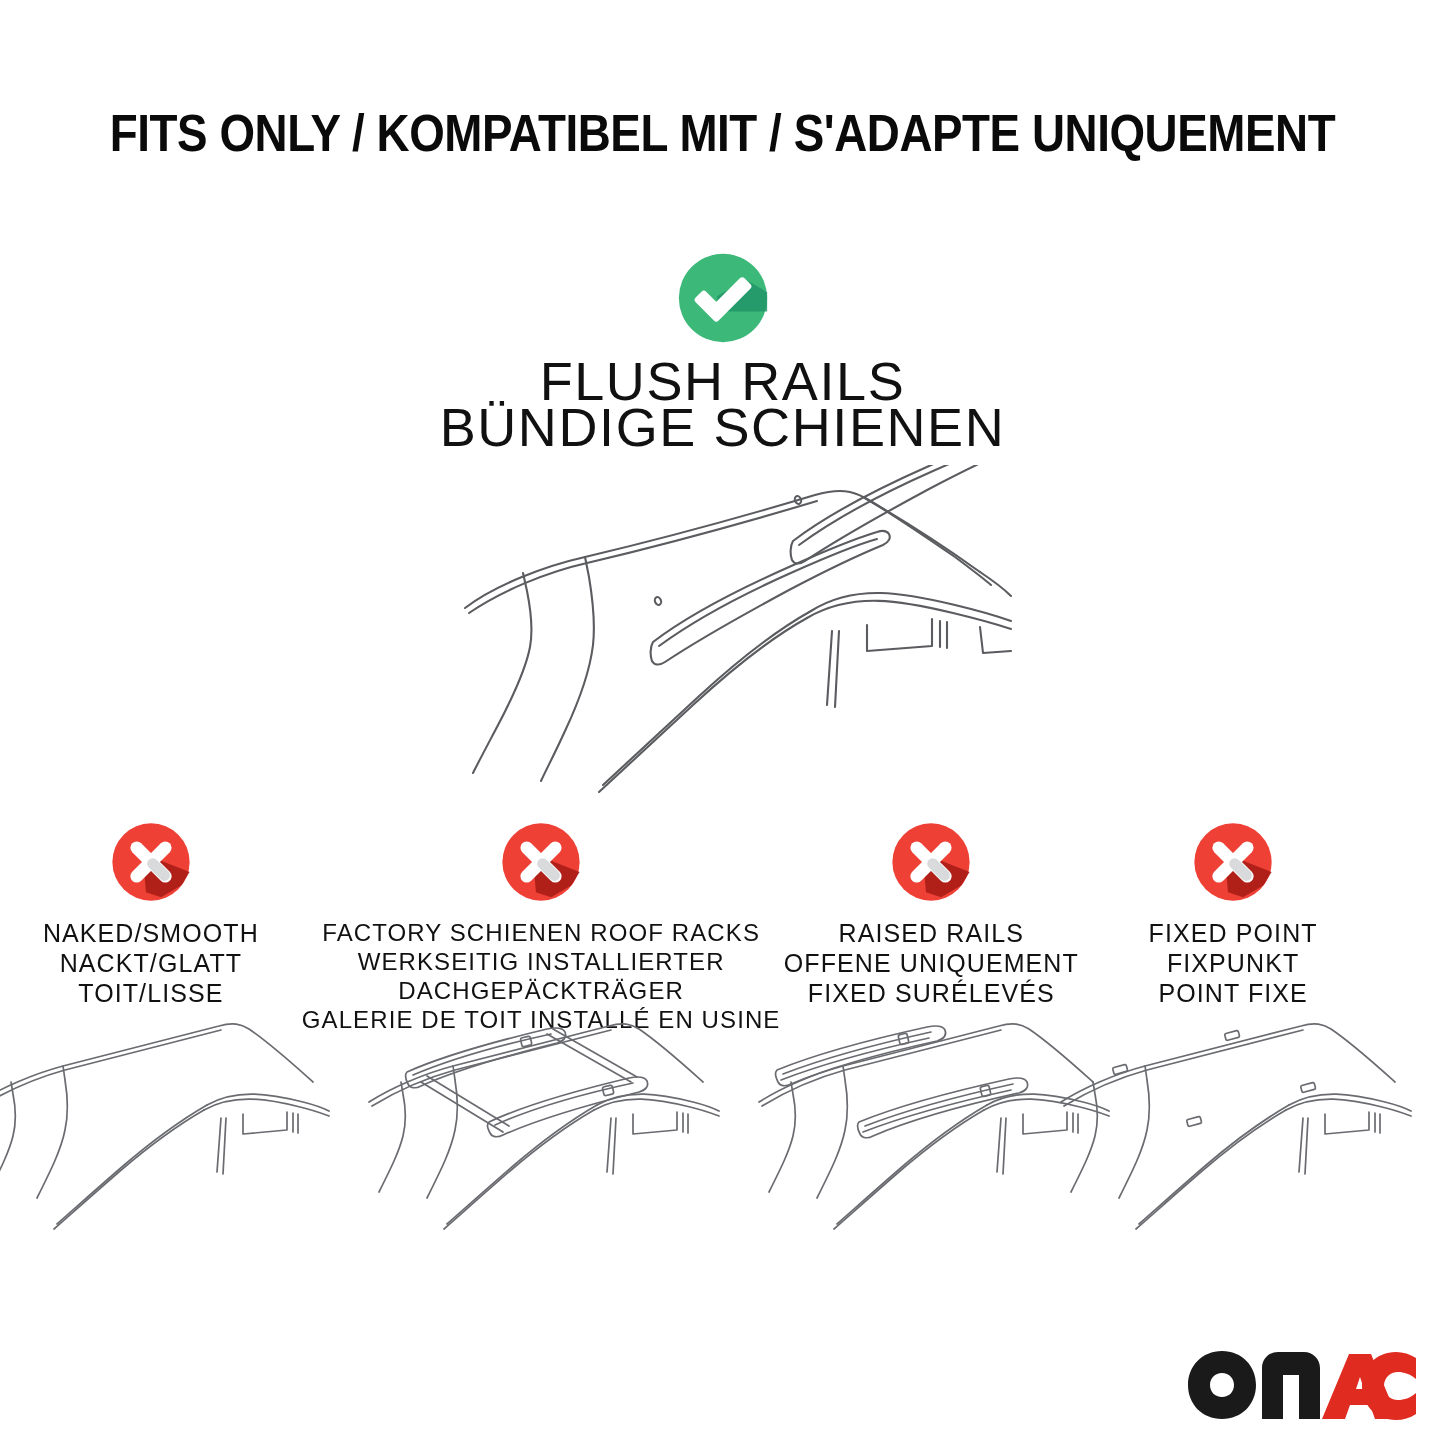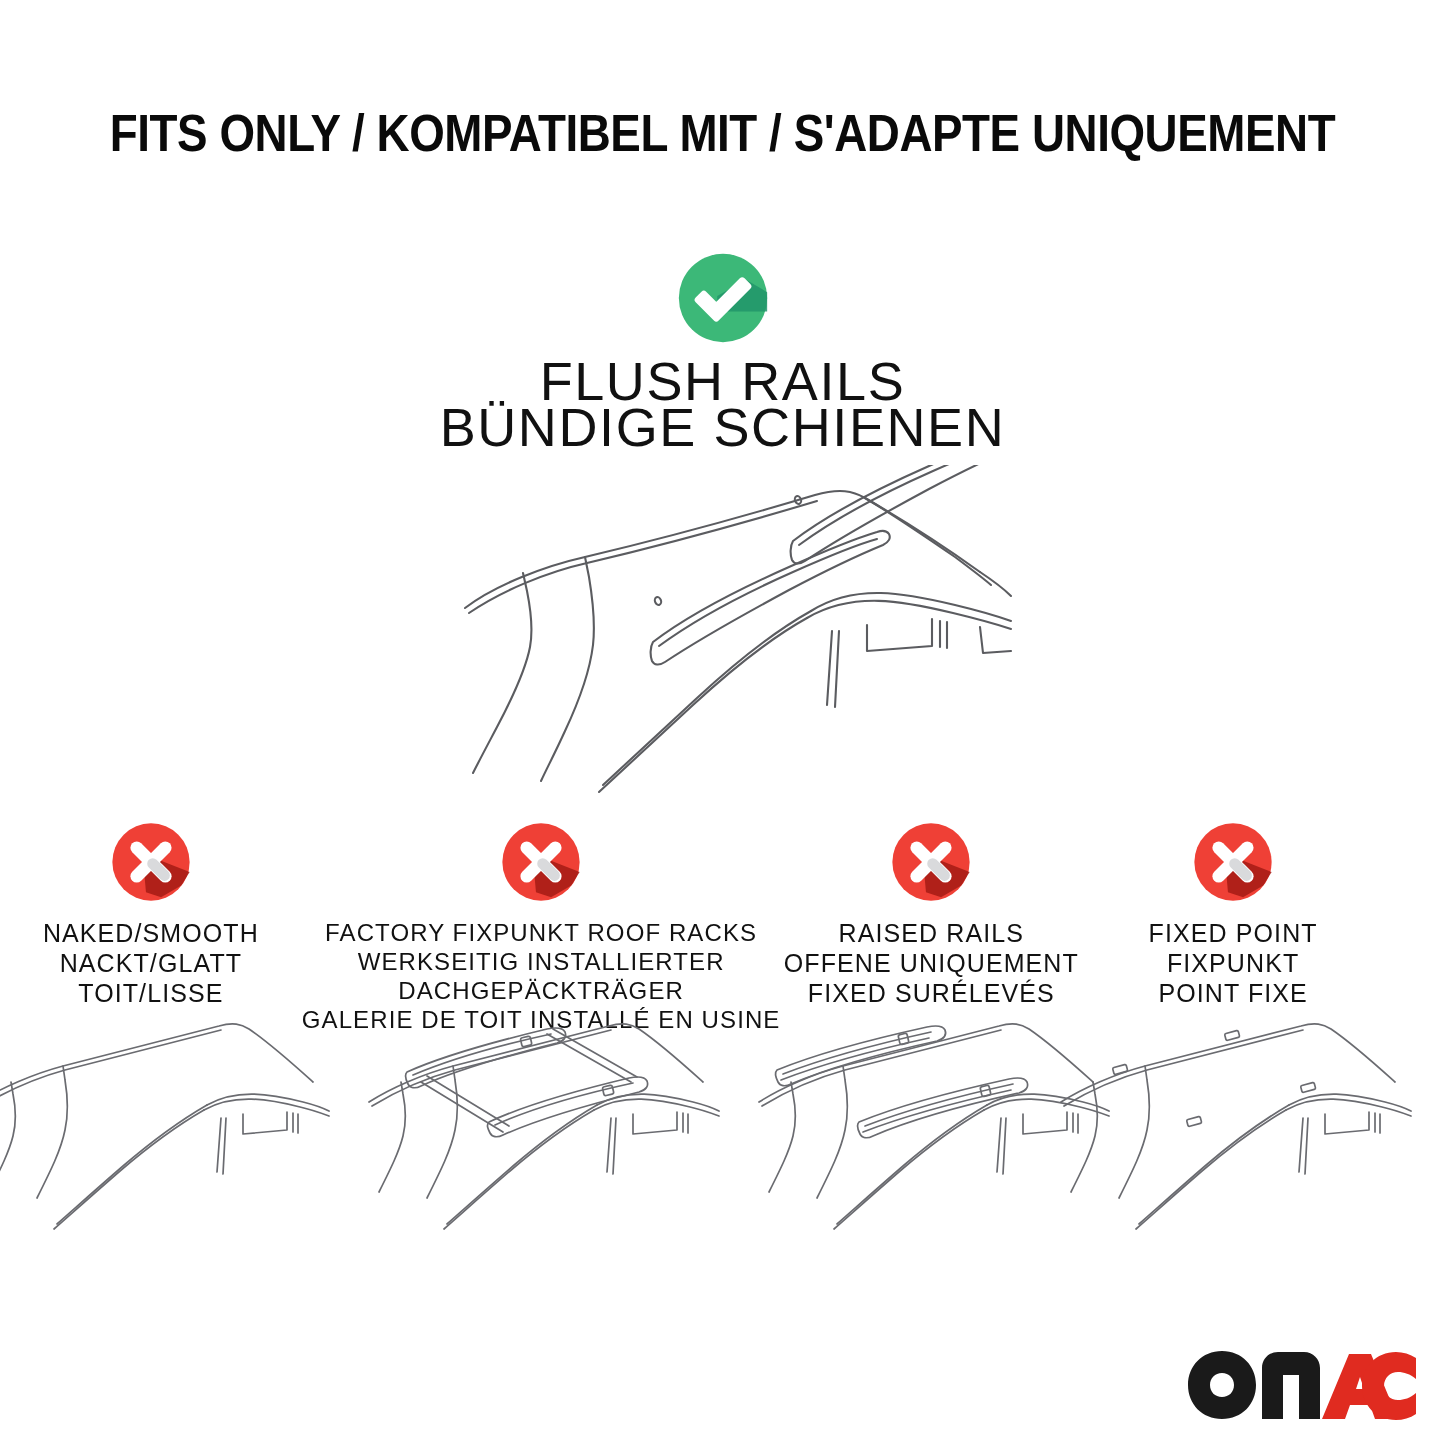--- a/index.html
+++ b/index.html
@@ -225,21 +225,21 @@
     <svg class="x-badge" viewBox="0 0 100 100">
       <circle cx="50" cy="50" r="46" fill="#ef4036"></circle>
       <path d="M40 40 L96 62 L86 78 L62 92 L44 86 Z" fill="#a81d16" opacity="0.9"></path>
       <g stroke="#ffffff" stroke-width="15" stroke-linecap="round">
         <line x1="33" y1="33" x2="67" y2="67"></line>
         <line x1="67" y1="33" x2="33" y2="67"></line>
       </g>
       <line x1="52" y1="52" x2="66" y2="66" stroke="#d9dadc" stroke-width="13" stroke-linecap="round"></line>
     </svg>
     <div class="option-labels">
-      <div class="ln">FACTORY FIXPUNKT ROOF RACKS</div>
+      <div class="ln">FACTORY SCHIENEN ROOF RACKS</div>
       <div class="ln">WERKSEITIG INSTALLIERTER</div>
       <div class="ln">DACHGEPÄCKTRÄGER</div>
       <div class="ln">GALERIE DE TOIT INSTALLÉ EN USINE</div>
     </div>
     <svg class="option-illustration" viewBox="0 0 360 230">
       <g fill="none" stroke="#6a6b70" stroke-width="1.7" stroke-linecap="round" stroke-linejoin="round">
         <path d="M8 92 C30 78 62 64 92 56 C150 41 208 26 248 16 C262 12 270 14 278 19 C300 34 322 54 342 72"></path>
         <path d="M11 96 C34 82 65 68 94 60 C152 45 210 30 250 20"></path>
         <path d="M40 72 L42 84 C45 99 45 114 42 126 C38 142 30 158 18 182"></path>
         <path d="M92 56 L94 70 C97 88 97 106 94 120 C90 140 80 160 66 188"></path>

